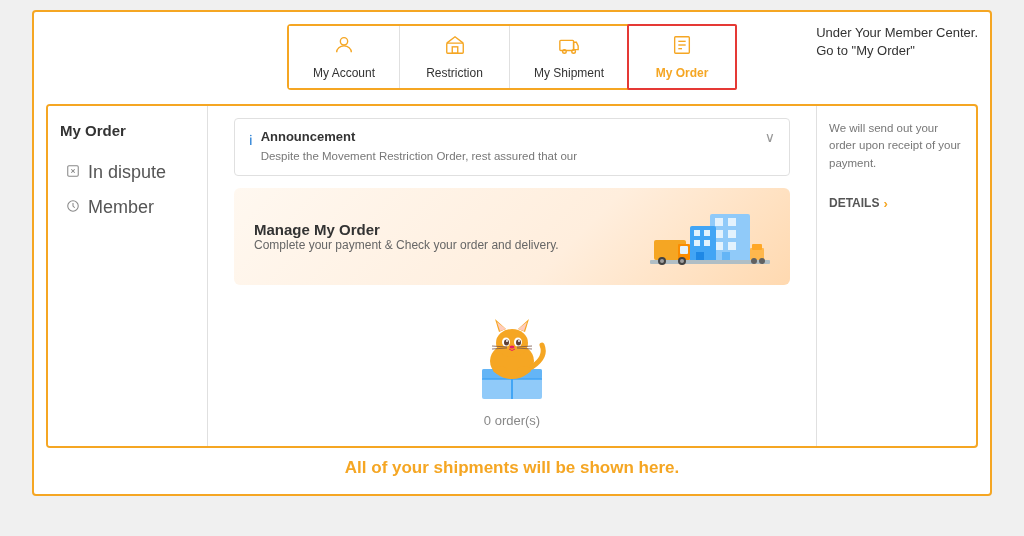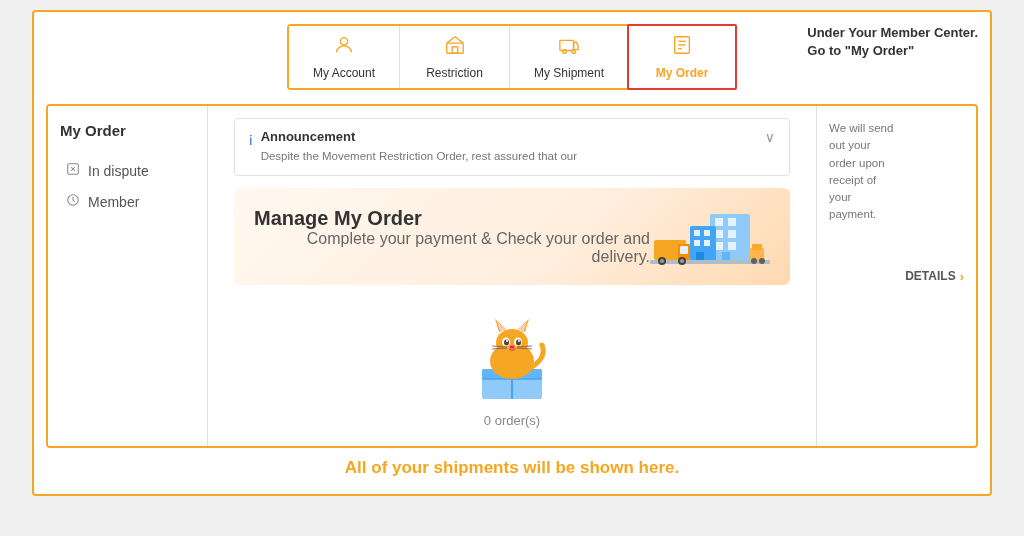--- a/index.html
+++ b/index.html
@@ -79,21 +79,21 @@
     .nav-item.active .nav-label {
       color: #f5a623;
       font-weight: 600;
     }
 
     .top-nav-hint {
       position: absolute;
       right: 0;
       top: 0;
       font-size: 13px;
-      font-weight: 700;
+      font-weight: 400;
       color: #333;
       max-width: 200px;
       line-height: 1.4;
     }
 
     
     .main-content {
       display: flex;
       gap: 12px;
       border: 2px solid #f5a623;
@@ -119,21 +119,21 @@
       margin-bottom: 16px;
     }
 
     .sidebar-item {
       display: flex;
       align-items: center;
       gap: 8px;
       padding: 7px 6px;
       cursor: pointer;
       color: #555;
-      font-size: 14px;
+      font-size: 18px;
       border-radius: 3px;
     }
 
     .sidebar-item .si-icon {
       font-size: 14px;
       color: #888;
     }
 
     
     .center-panel {
@@ -192,28 +192,28 @@
       padding: 16px 20px;
       display: flex;
       justify-content: space-between;
       align-items: center;
       min-height: 80px;
       position: relative;
       overflow: hidden;
     }
 
     .manage-order-text .mot-title {
-      font-size: 20px;
+      font-size: 15px;
       font-weight: 700;
       color: #333;
       margin-bottom: 0;
     }
 
     .manage-order-text .mot-sub {
-      font-size: 16px;
+      font-size: 12px;
       color: #666;
       text-align: right;
     }
 
     .manage-order-illustration {
       display: flex;
       gap: 4px;
       align-items: flex-end;
     }
 
@@ -237,22 +237,22 @@
       color: #888;
     }
 
     
     .right-panel {
       width: 160px;
       min-width: 160px;
       padding: 14px 12px;
       border-left: 1px solid #e0e0e0;
       display: flex;
-      flex-direction: row;
-      gap: 8px;
+      flex-direction: column;
+      gap: 24px;
     }
 
     .right-panel-text {
       font-size: 11.5px;
       color: #777;
       line-height: 1.5;
     }
 
     .details-link {
       font-size: 12px;

